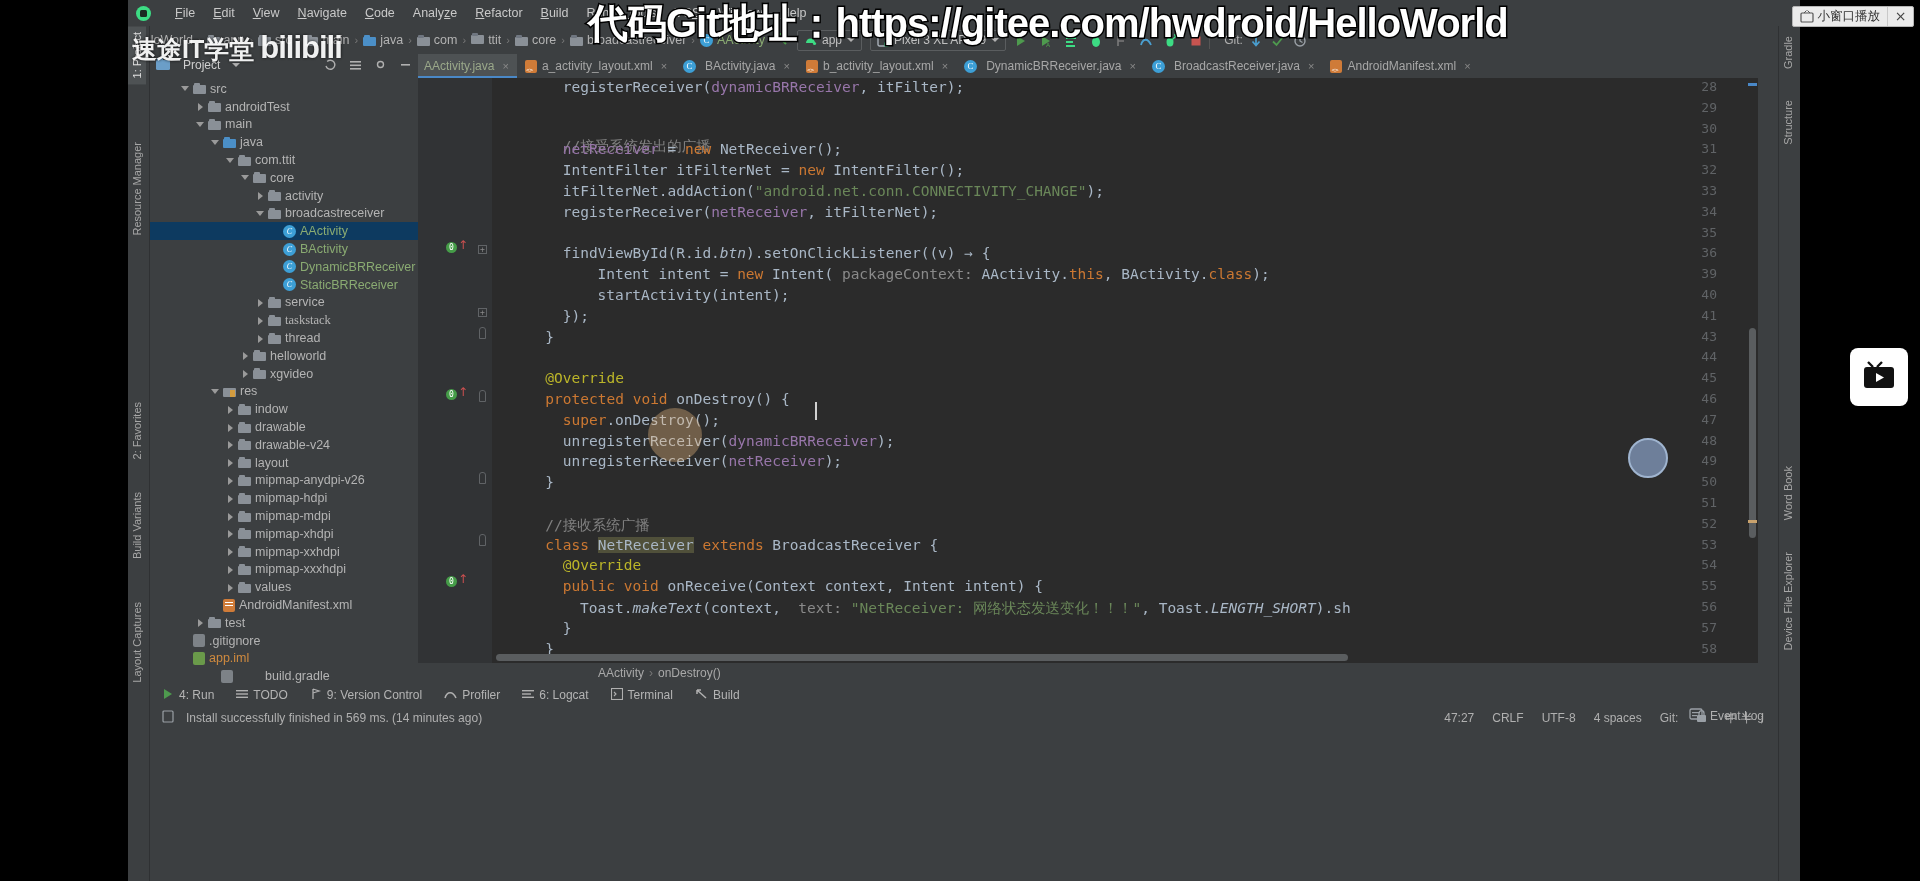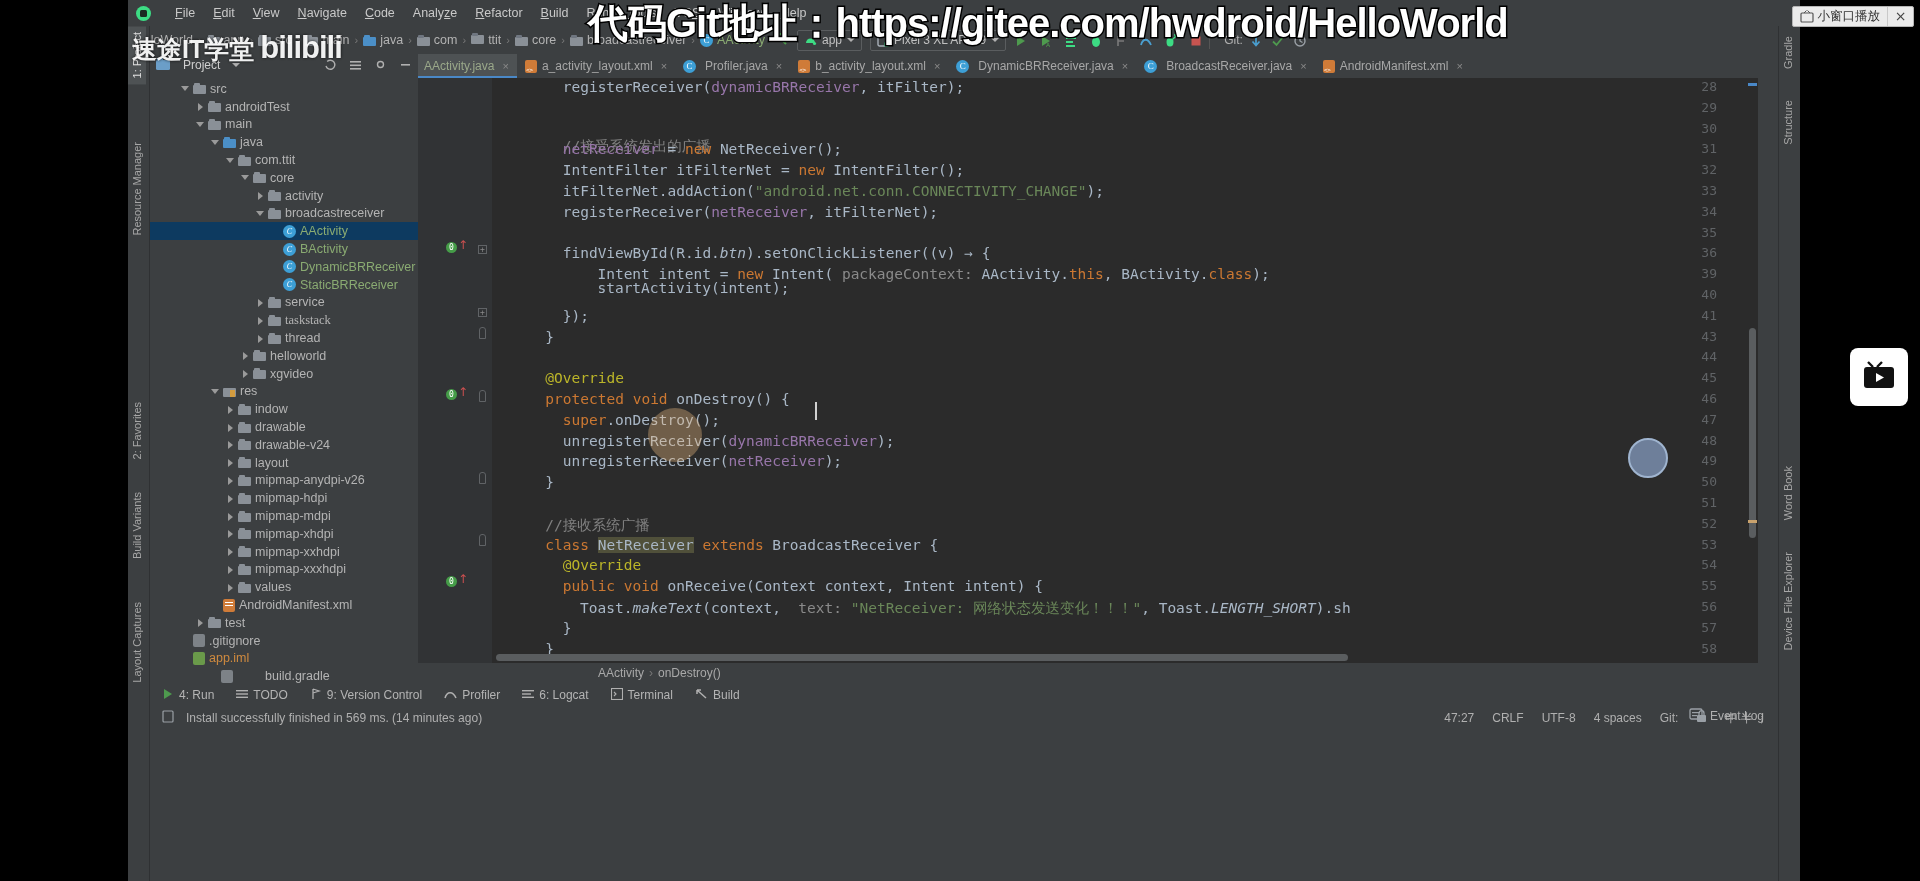--- a/index.html
+++ b/index.html
@@ -281,21 +281,21 @@
           <span>AActivity.java</span>
           <span class="x">×</span>
         </div>
         <div class="tab">
           <span class="xmlic"></span>
           <span>a_activity_layout.xml</span>
           <span class="x">×</span>
         </div>
         <div class="tab">
           <span class="cls-ic">C</span>
-          <span>Profiler.java</span>
+          <span>BActivity.java</span>
           <span class="x">×</span>
         </div>
         <div class="tab">
           <span class="xmlic"></span>
           <span>b_activity_layout.xml</span>
           <span class="x">×</span>
         </div>
         <div class="tab">
           <span class="cls-ic">C</span>
           <span>DynamicBRReceiver.java</span>
@@ -544,21 +544,21 @@
           <div class="codeline" style="top: 105px; left: 144.72px;"><span>itFilterNet.addAction(</span><span class="str">"android.net.conn.CONNECTIVITY_CHANGE"</span><span>);</span></div>
           <div class="ln" style="top: 125.8px;">34</div>
           <div class="codeline" style="top: 125.8px; left: 144.72px;"><span>registerReceiver(</span><span class="fld">netReceiver</span><span>, itFilterNet);</span></div>
           <div class="ln" style="top: 146.6px;">35</div>
           <div class="codeline" style="top: 146.6px; left: 110px;"></div>
           <div class="ln" style="top: 167.4px;">36</div>
           <div class="codeline" style="top: 167.4px; left: 144.72px;"><span>findViewById(R.id.</span><span class="stc">btn</span><span>).setOnClickListener((v) → {</span></div>
           <div class="ln" style="top: 188.2px;">39</div>
           <div class="codeline" style="top: 188.2px; left: 179.44px;"><span>Intent intent = </span><span class="kw">new</span><span> Intent( </span><span class="hintp">packageContext:</span><span> AActivity.</span><span class="kw">this</span><span>, BActivity.</span><span class="kw">class</span><span>);</span></div>
           <div class="ln" style="top: 209px;">40</div>
-          <div class="codeline" style="top: 202px; left: 179.44px;"><span>startActivity(intent);</span></div>
+          <div class="codeline" style="top: 209px; left: 179.44px;"><span>startActivity(intent);</span></div>
           <div class="ln" style="top: 229.8px;">41</div>
           <div class="codeline" style="top: 229.8px; left: 144.72px;"><span>});</span></div>
           <div class="ln" style="top: 250.6px;">43</div>
           <div class="codeline" style="top: 250.6px; left: 127.36px;"><span>}</span></div>
           <div class="ln" style="top: 271.4px;">44</div>
           <div class="codeline" style="top: 271.4px; left: 110px;"></div>
           <div class="ln" style="top: 292.2px;">45</div>
           <div class="codeline" style="top: 292.2px; left: 127.36px;"><span class="ann">@Override</span></div>
           <div class="ln" style="top: 313px;">46</div>
           <div class="codeline" style="top: 313px; left: 127.36px;"><span class="kw">protected</span><span> </span><span class="kw">void</span><span> onDestroy() {</span></div>

